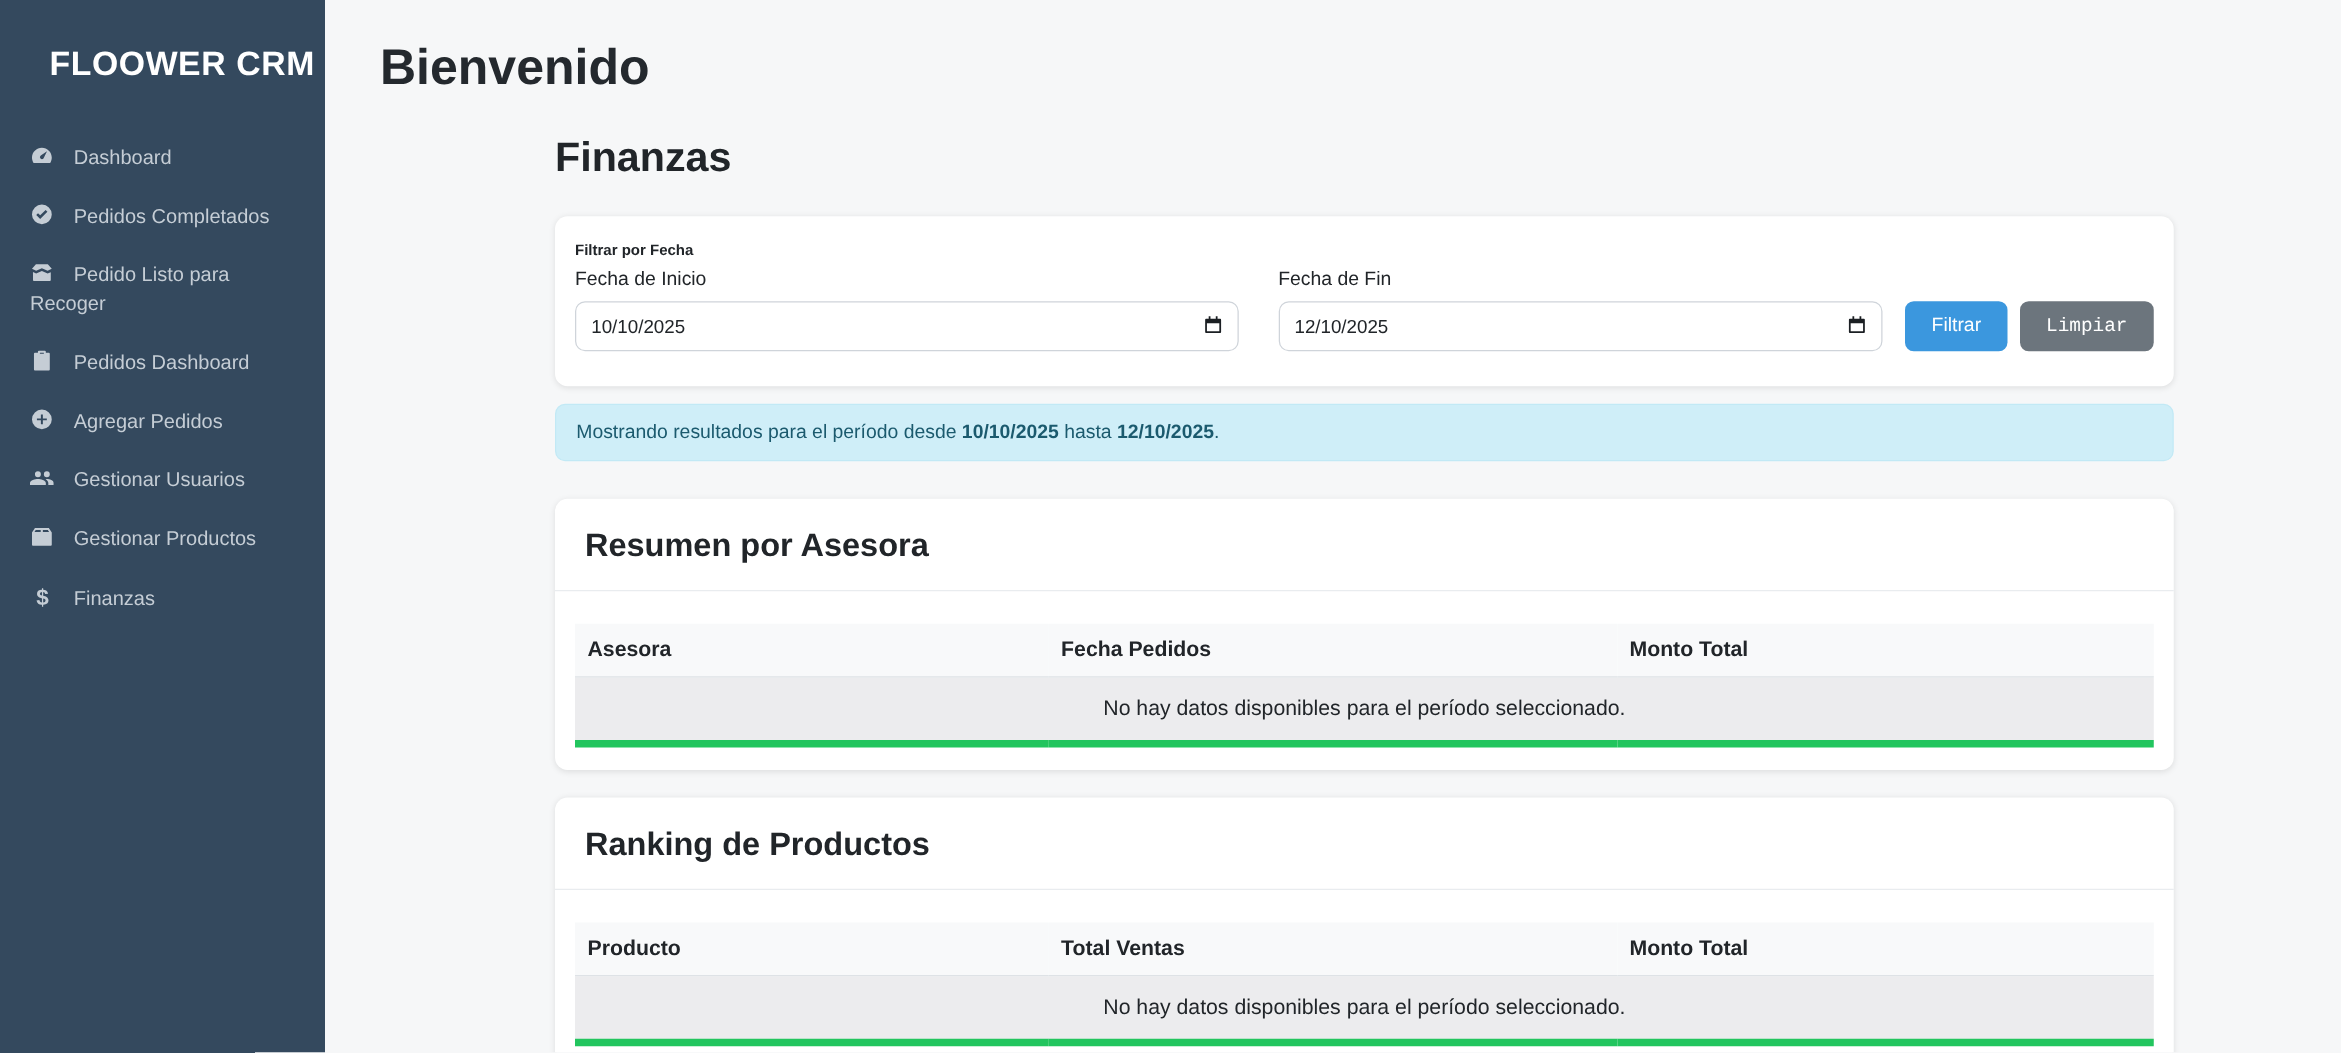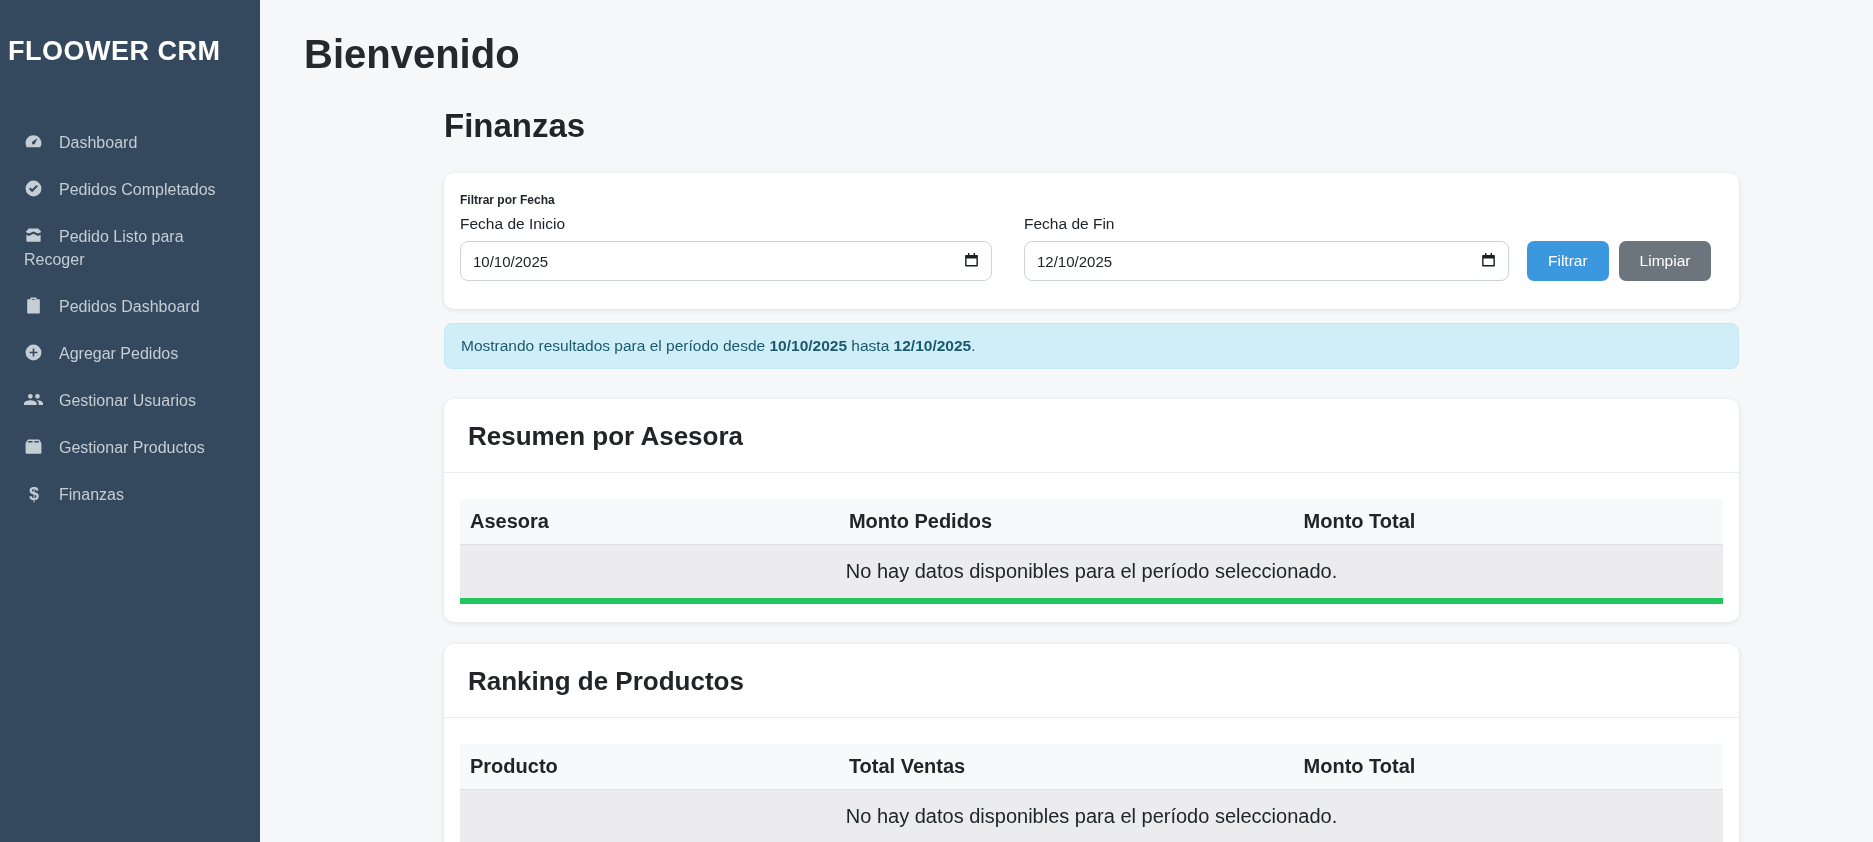--- a/index.html
+++ b/index.html
@@ -15,21 +15,21 @@
 
   
   .sidebar {
     width:260px; min-width:260px; height:842px;
     background:#34495e;
     color:#c5cdd5;
     padding-top:26px;
   }
   .brand {
     color:#ffffff; font-size:27px; font-weight:700;
-    text-align:left; margin:10px 8px 52px; letter-spacing:.5px;
+    text-align:right; margin:10px 8px 36px; letter-spacing:.5px;
   }
   .nav { padding:0; }
   .nav-item {
     display:block;
     padding:12px 24px;
     font-size:16px; line-height:23px;
     cursor:pointer;
   }
   .nav-icon {
     display:inline-block; width:20px; height:19px;
@@ -69,40 +69,40 @@
     position:absolute; right:12px; top:10px;
     width:17px; height:18px; cursor:pointer;
   }
   .cal-icon svg { width:17px; height:18px; fill:#1b1f23; }
   .btn {
     height:40px; border:none; border-radius:7px;
     color:#fff; font-size:15.5px; padding:4px 21px;
     cursor:pointer; font-family:"Liberation Sans", sans-serif;
   }
   .btn-filter { margin-left:18px; }
-  .btn-clear  { margin-left:10px; }
+  .btn-clear  { margin-left:10px;font-family:Liberation Mono, monospace; }
 
   
   .alert {
     margin:14px 0 30px;
     background:#cfeef8;
     border:1px solid #c2e9f5;
     border-radius:8px;
     padding:13px 16px;
     font-size:15.5px;
     color:#1b5a6e;
   }
   .alert b { font-weight:700; }
 
   
   .table-card { margin-bottom:22px; }
   .table-card-header { padding:22px 24px 20px; border-bottom:1px solid #e9ecef; }
   .table-card-title { font-size:26px; font-weight:700; margin:0; }
   .table-wrap { padding:26px 16px 18px; }
-  table { width:100%; border-collapse:collapse; font-size:20px; }
+  table { width:100%; border-collapse:collapse; font-size:17px; }
   col.c1 { width:30%; } col.c2 { width:36%; } col.c3 { width:34%; }
   th {
     text-align:left; background:#f8f9fa;
     padding:11px 10px; font-weight:700;
     border-bottom:1px solid #dee2e6;
   }
   td.empty-cell {
     background:#ececee; text-align:center;
     padding:15px 10px; border-bottom:6px solid #22c55e;
   }
@@ -206,21 +206,21 @@
       <div class="table-wrap">
         <table>
           <colgroup>
               <col class="c1">
               <col class="c2">
               <col class="c3">
             </colgroup>
           <thead>
             <tr>
               <th>Asesora</th>
-              <th>Monto Pedidos</th>
+              <th>Fecha Pedidos</th>
               <th>Monto Total</th>
             </tr>
           </thead>
           <tbody>
             <tr>
               <td class="empty-cell" colspan="3">No hay datos disponibles para el período seleccionado.</td>
             </tr>
           </tbody>
         </table>
       </div>

